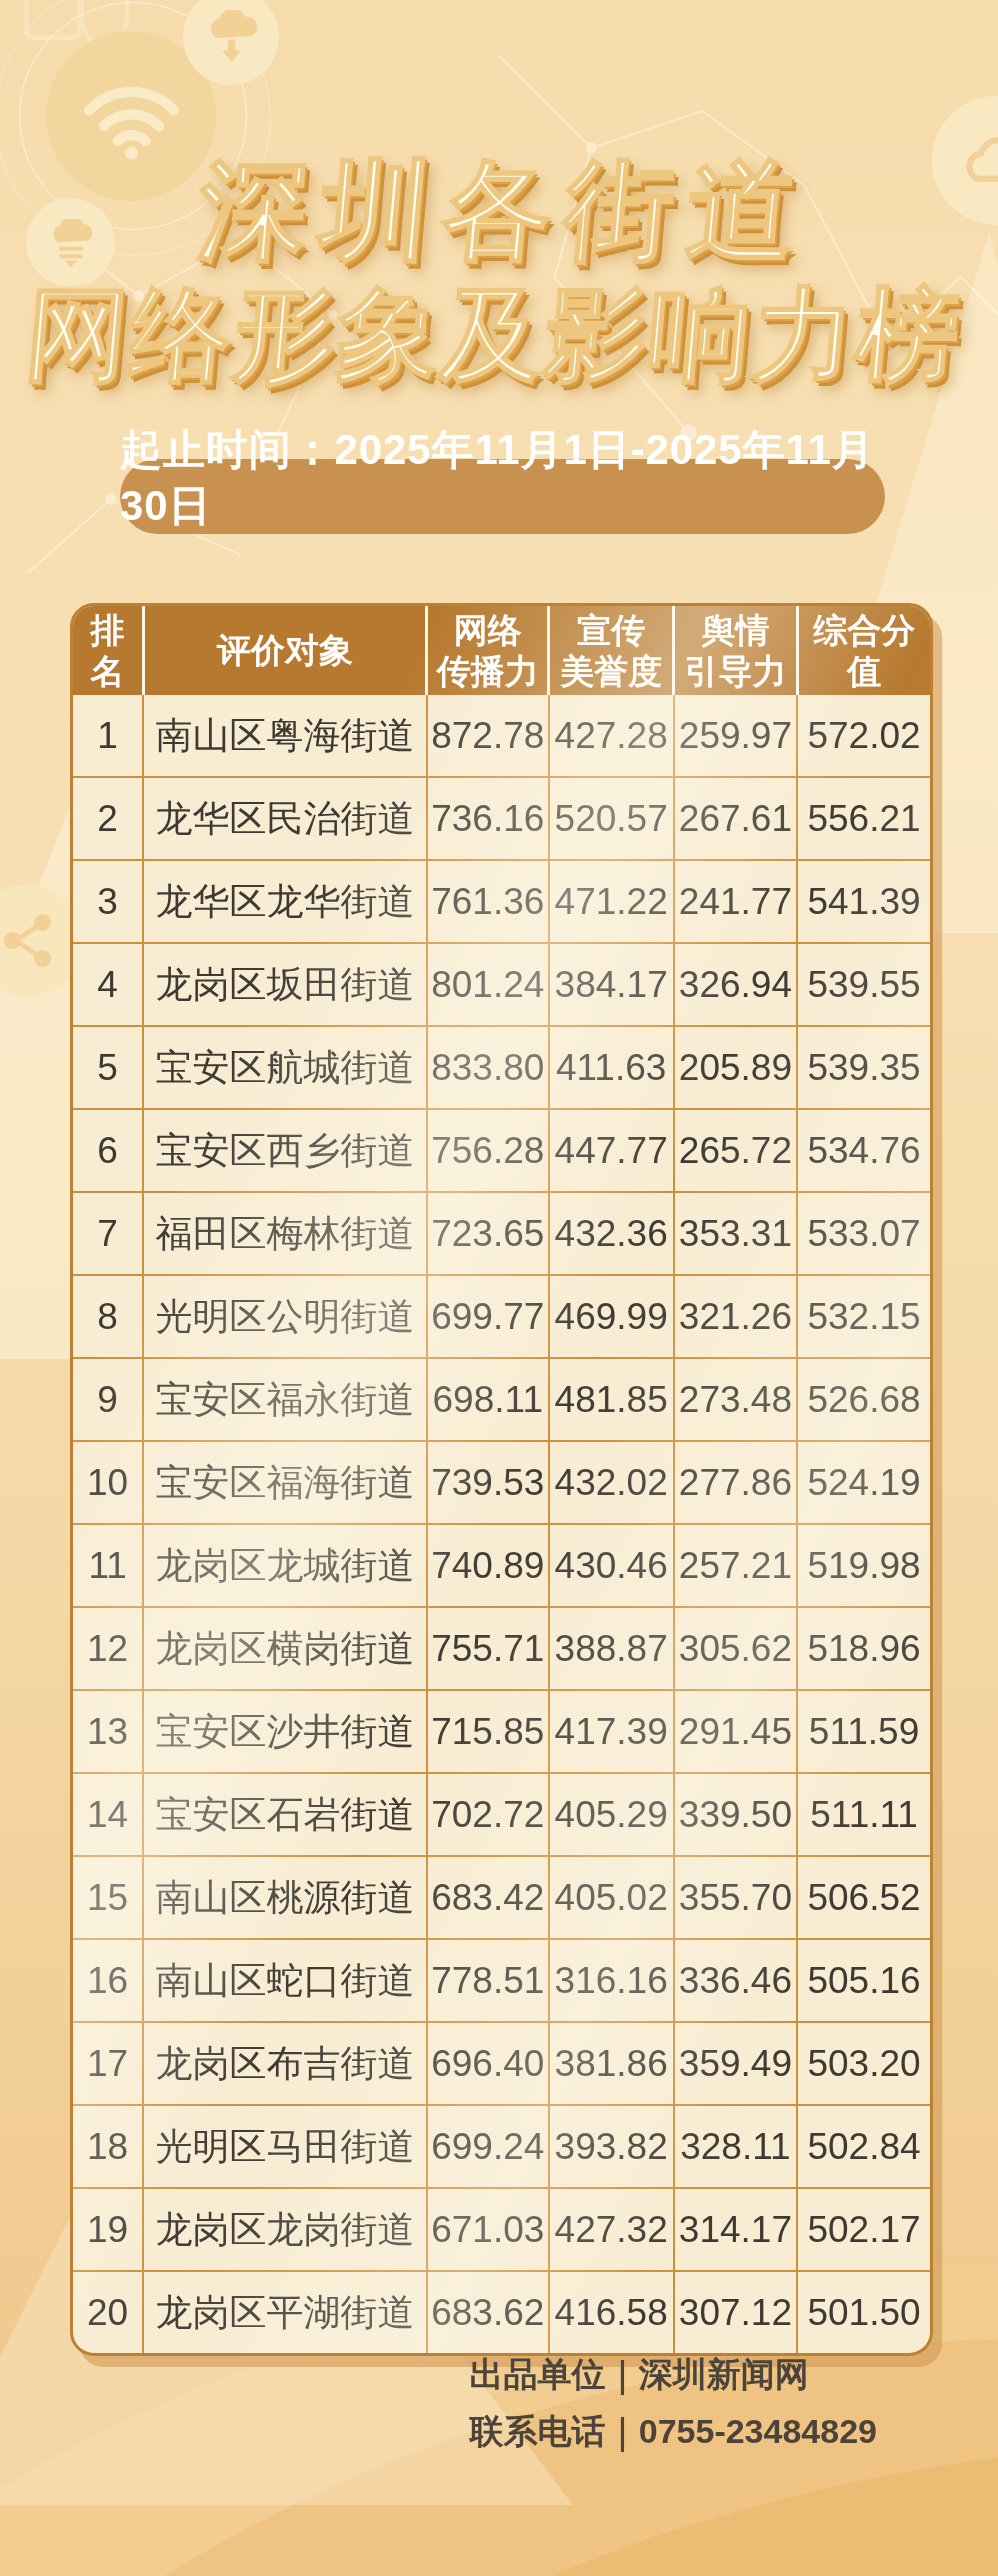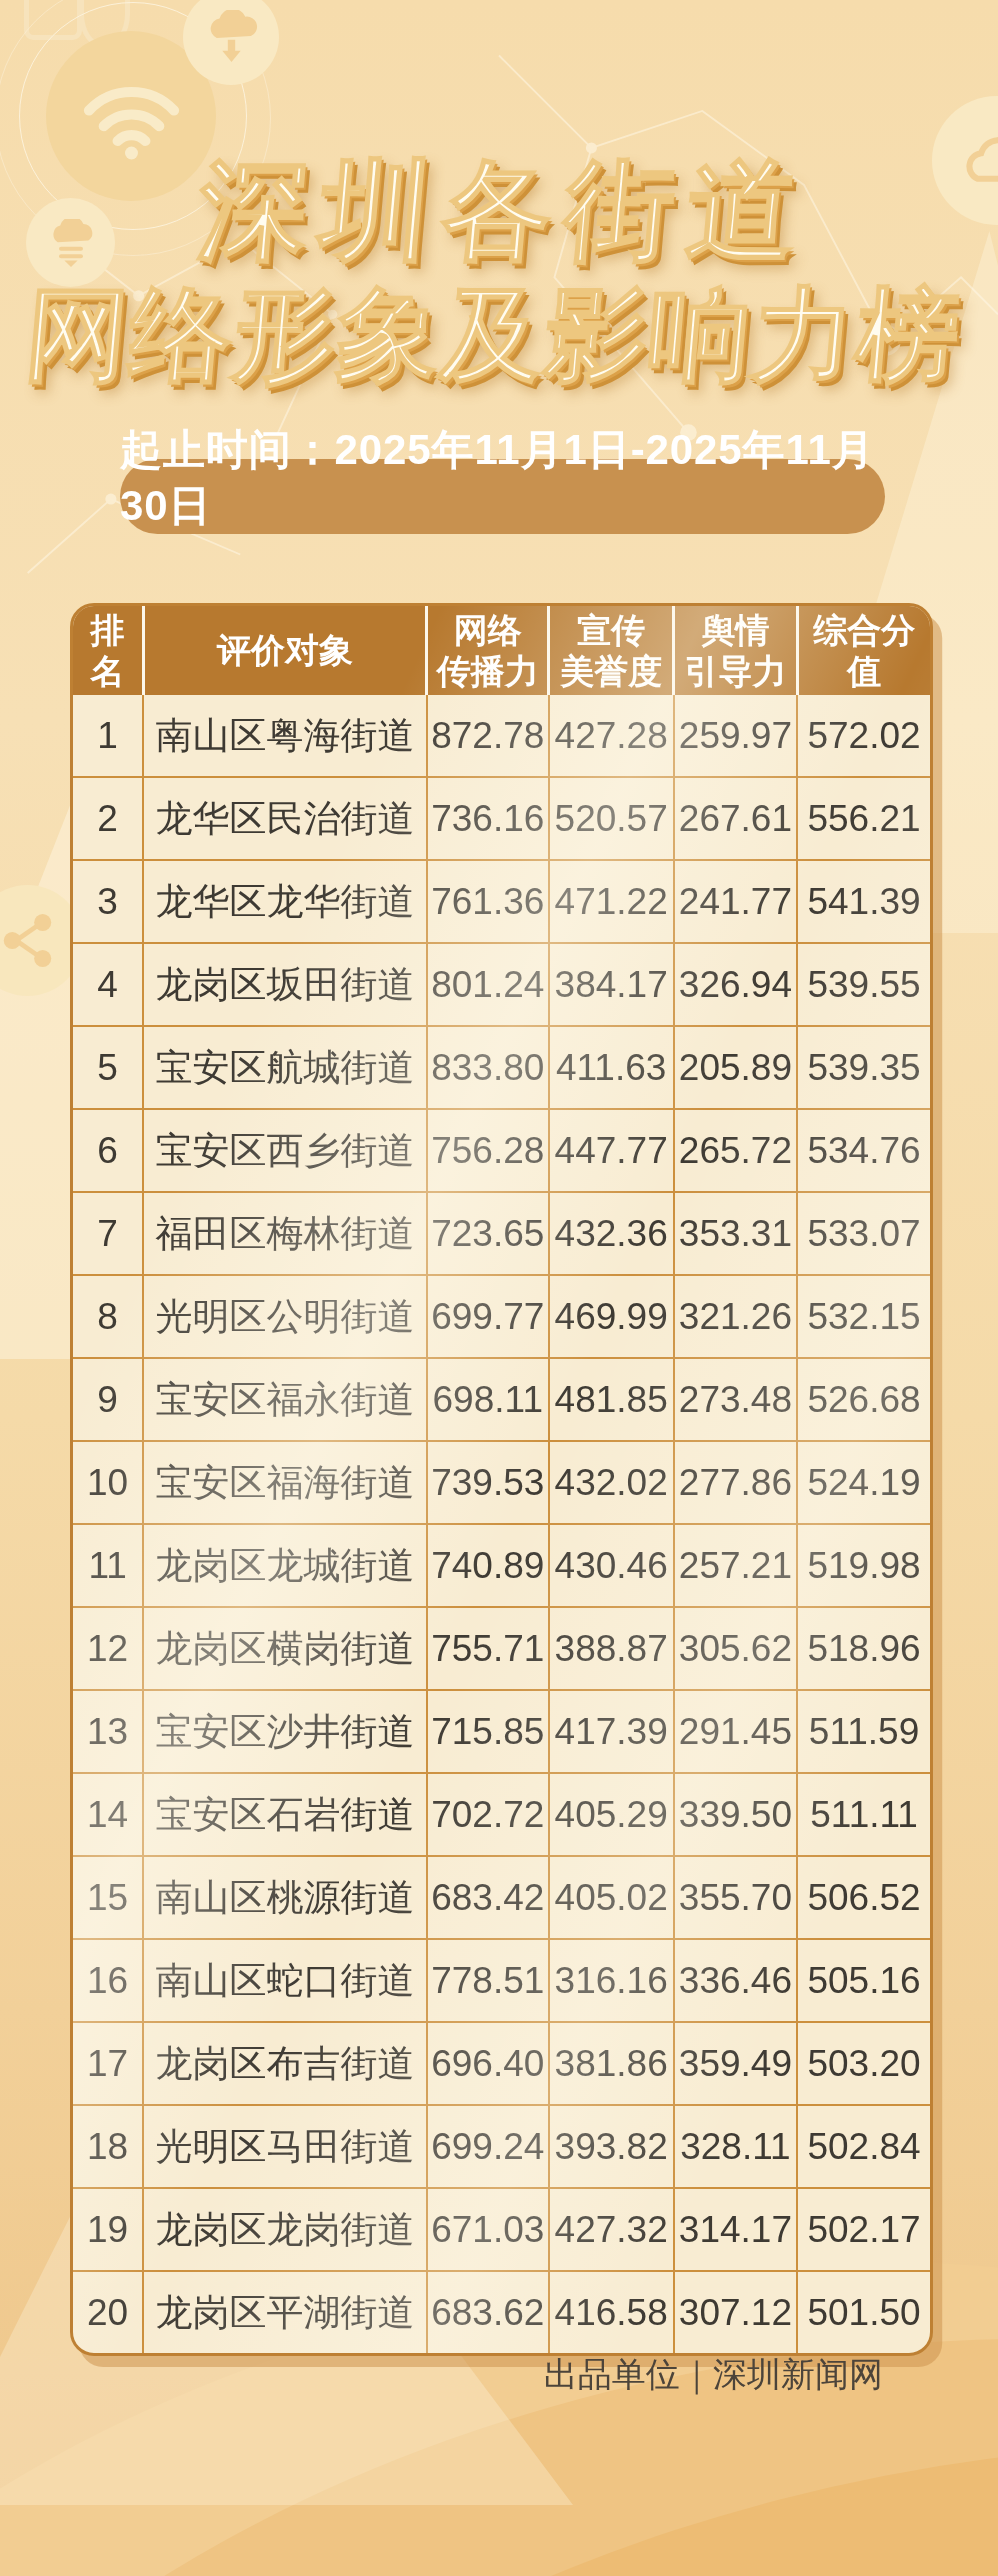--- a/index.html
+++ b/index.html
@@ -56,22 +56,22 @@
   thead th { background:#B7792F; color:#FFFFFF; font-size:34px; font-weight:bold;
     height:87px; vertical-align:middle; text-align:center; white-space:pre-line; line-height:1.18;
     border-left:3.7px solid #FCF7EB; }
   thead th:first-child { border-left:none; }
   tbody td { height:79px; background:transparent; color:#3E3A33; font-size:37px; font-weight:500;
     text-align:center; vertical-align:middle;
     border-top:2.8px solid #CC8F3D; border-left:2.8px solid #CC8F3D; }
   tbody td:first-child { border-left:none; }
   tbody tr:first-child td { border-top:none; }
   
-  .footer { position:absolute; right:115px; top:2346px; text-align:left; z-index:3;
-    color:#4C443A; font-size:34px; font-weight:normal; line-height:57px; }
+  .footer { position:absolute; right:121px; top:2346px; text-align:left; z-index:3;
+    color:#4C443A; font-size:34px; font-weight:bold; line-height:57px; }
   svg { display:block; }
 </style>
 </head>
 <body>
 
 <div class="poster">
 
   <div class="decor swoosh swoosh1"></div>
   <div class="decor swoosh swoosh2"></div>
   <div class="decor swoosh swoosh3"></div>
@@ -347,16 +347,17 @@
             <td>416.58</td>
             <td>307.12</td>
             <td>501.50</td>
           </tr>
         </tbody>
     </table>
   </div>
 
   <div class="footer">
     <div>出品单位｜深圳新闻网</div>
+    <div>联系电话｜0755-23484829</div>
   </div>
 
 </div>
 
 
 </body></html>

